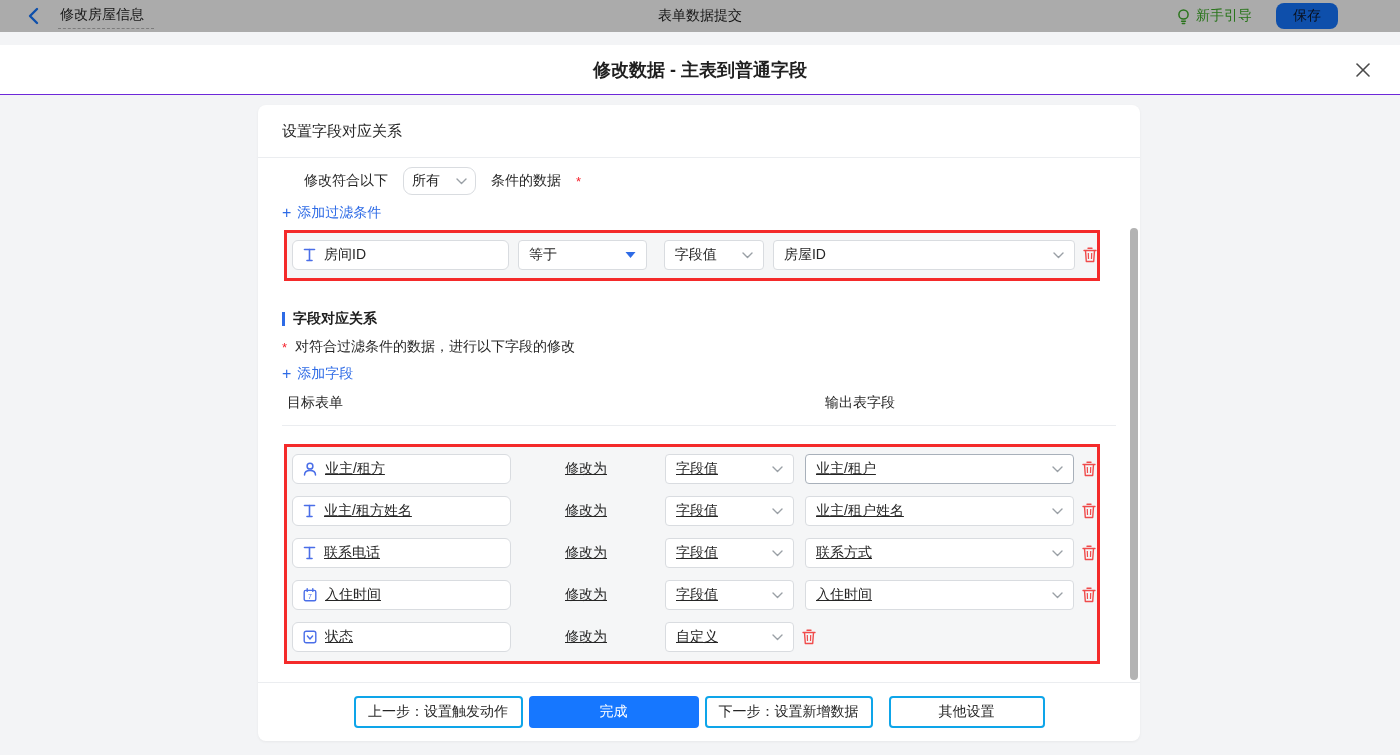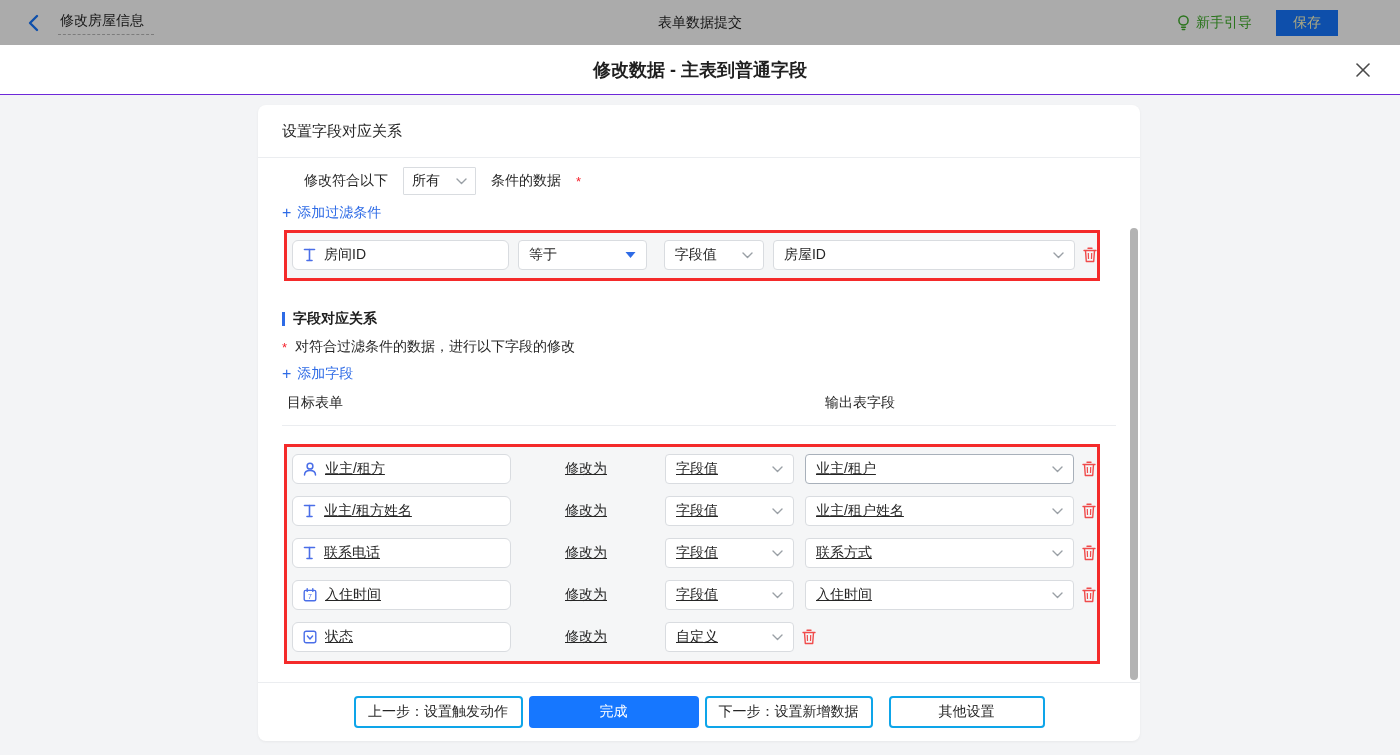--- a/index.html
+++ b/index.html
@@ -3,47 +3,47 @@
 <meta charset="utf-8">
 <style>
   * { margin:0; padding:0; box-sizing:border-box; }
   html,body { width:1400px; height:755px; }
   body {
     font-family:"Liberation Sans","DejaVu Sans",sans-serif;
     font-size:14px; color:#262626; background:#f3f4f6; overflow:hidden; position:relative;
   }
 
   
-  .topbar { position:absolute; left:0; top:0; width:1400px; height:45px; background:#ffffff;
+  .topbar { position:absolute; left:0; top:0; width:1400px; height:32px; background:#ffffff;
             display:flex; align-items:center; }
   .topbar-dim { position:absolute; inset:0; background:rgba(0,0,0,.33); pointer-events:none; z-index:5; }
   .tb-left { display:flex; align-items:center; gap:16px; padding-left:26px; }
   .tb-page-title { color:#262626; border-bottom:1px dashed #b9b9b9; padding:2px 10px 4px 2px; }
   .tb-center { position:absolute; left:0; right:0; text-align:center; color:#262626; }
   .tb-right { margin-left:auto; display:flex; align-items:center; gap:24px; padding-right:62px; position:relative; z-index:1;}
   .guide { display:flex; align-items:center; gap:5px; color:#3fae2a; cursor:pointer; }
-  .save-btn { width:62px; height:26px; background:#1677ff; color:#fef9c3; border:none; border-radius:0;
+  .save-btn { width:62px; height:26px; background:#1677ff; color:#0f172a; border:none; border-radius:8px;
               font-size:14px; font-family:Liberation Sans, sans-serif; cursor:pointer; }
 
   
   .modal-header { position:absolute; left:0; top:45px; width:1400px; height:50px; background:#fff;
                   border-bottom:1px solid #6d28d9; display:flex; align-items:center; justify-content:center; }
   .modal-title { font-size:18px; font-weight:bold; color:#1f1f1f; }
   .close-btn { position:absolute; right:24px; top:12px; width:26px; height:26px; display:flex;
                align-items:center; justify-content:center; cursor:pointer; }
   .modal-body { position:absolute; left:0; top:96px; width:1376px; height:659px; background:#f3f4f6; }
 
   
   .card { position:absolute; left:258px; top:9px; width:882px; height:636px; background:#fff;
           border-radius:8px; box-shadow:0 1px 3px rgba(0,0,0,.05); }
   .card-header { position:absolute; left:0; top:0; width:100%; height:53px; border-bottom:1px solid #ebedf0;
                  display:flex; align-items:center; padding-left:24px; font-size:15px; color:#262626; }
 
   .cond-row { position:absolute; left:24px; top:62px; display:flex; align-items:center; gap:15px;margin-left:22px; }
-  .mini-select { width:73px; height:28px; background:#fff; border:1px solid #d9dce0; border-radius:1px;
+  .mini-select { width:73px; height:28px; background:#fff; border:1px solid #d9dce0; border-radius:9px;
                  display:flex; align-items:center; justify-content:space-between; padding:0 8px; cursor:pointer; }
   .req { color:#f5222d; font-size:13px; }
 
   .link { display:flex; align-items:center; gap:6px; color:#2e6be6; cursor:pointer; width:max-content; }
   .link-add-filter { position:absolute; left:24px; top:99px; }
   .link-add-field  { position:absolute; left:24px; top:260px; }
   .plus { font-size:16px; line-height:1; color:#2e6be6; }
 
   
   .redbox { position:absolute; left:26px; width:816px; border:3px solid #f42a2a; background:#f5f6f7; }

